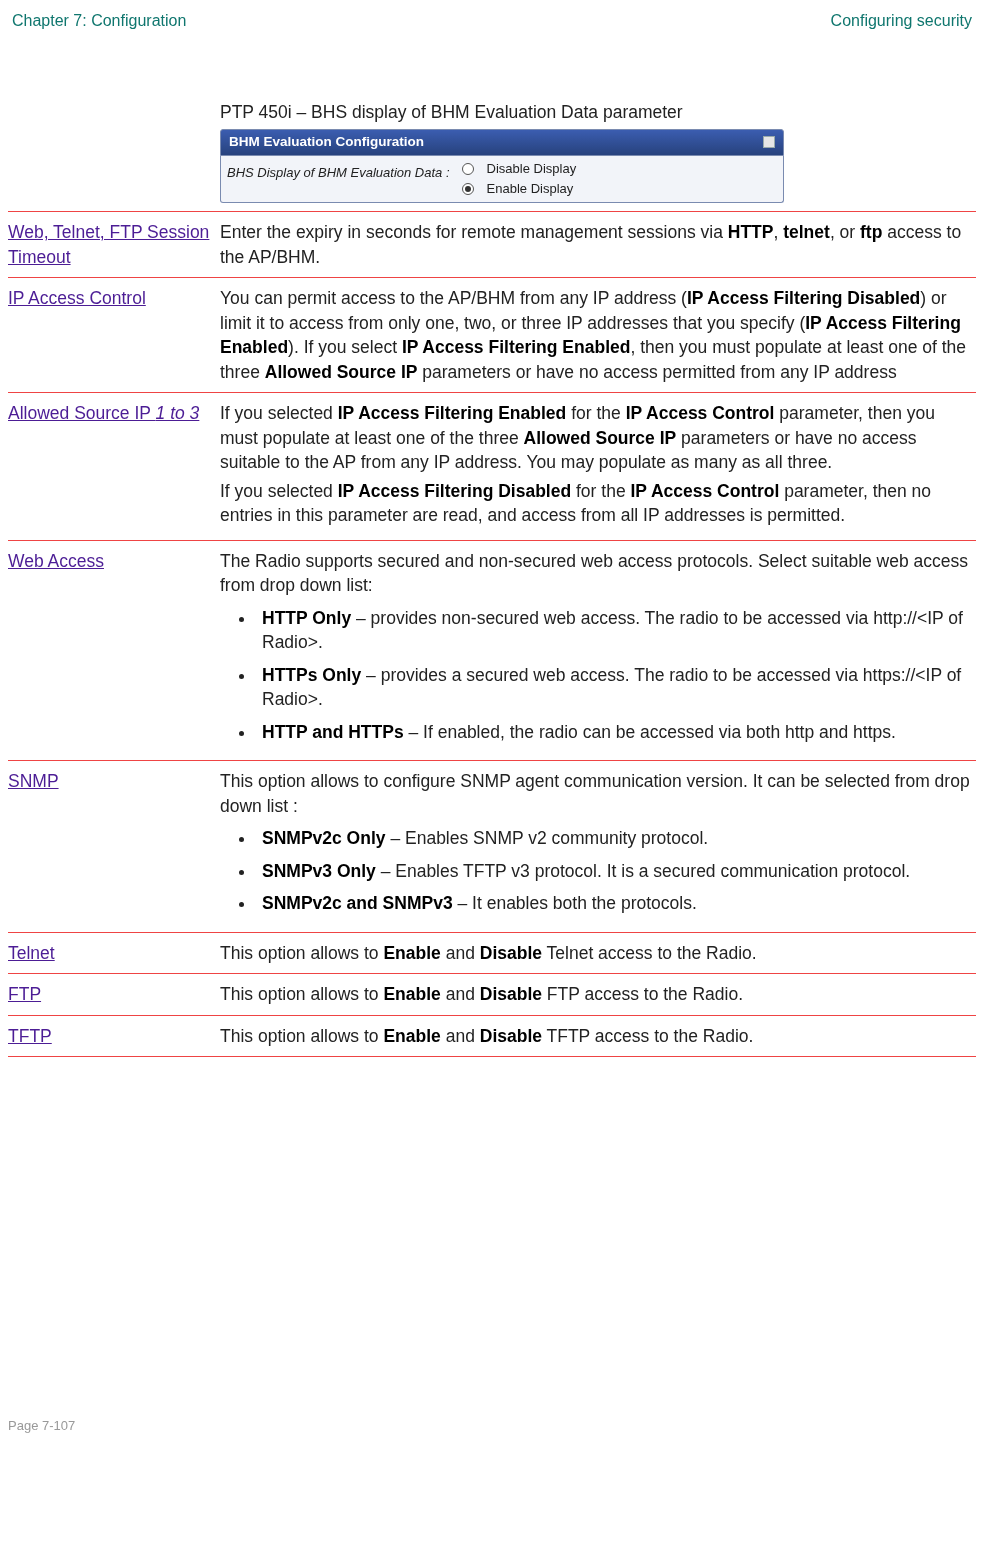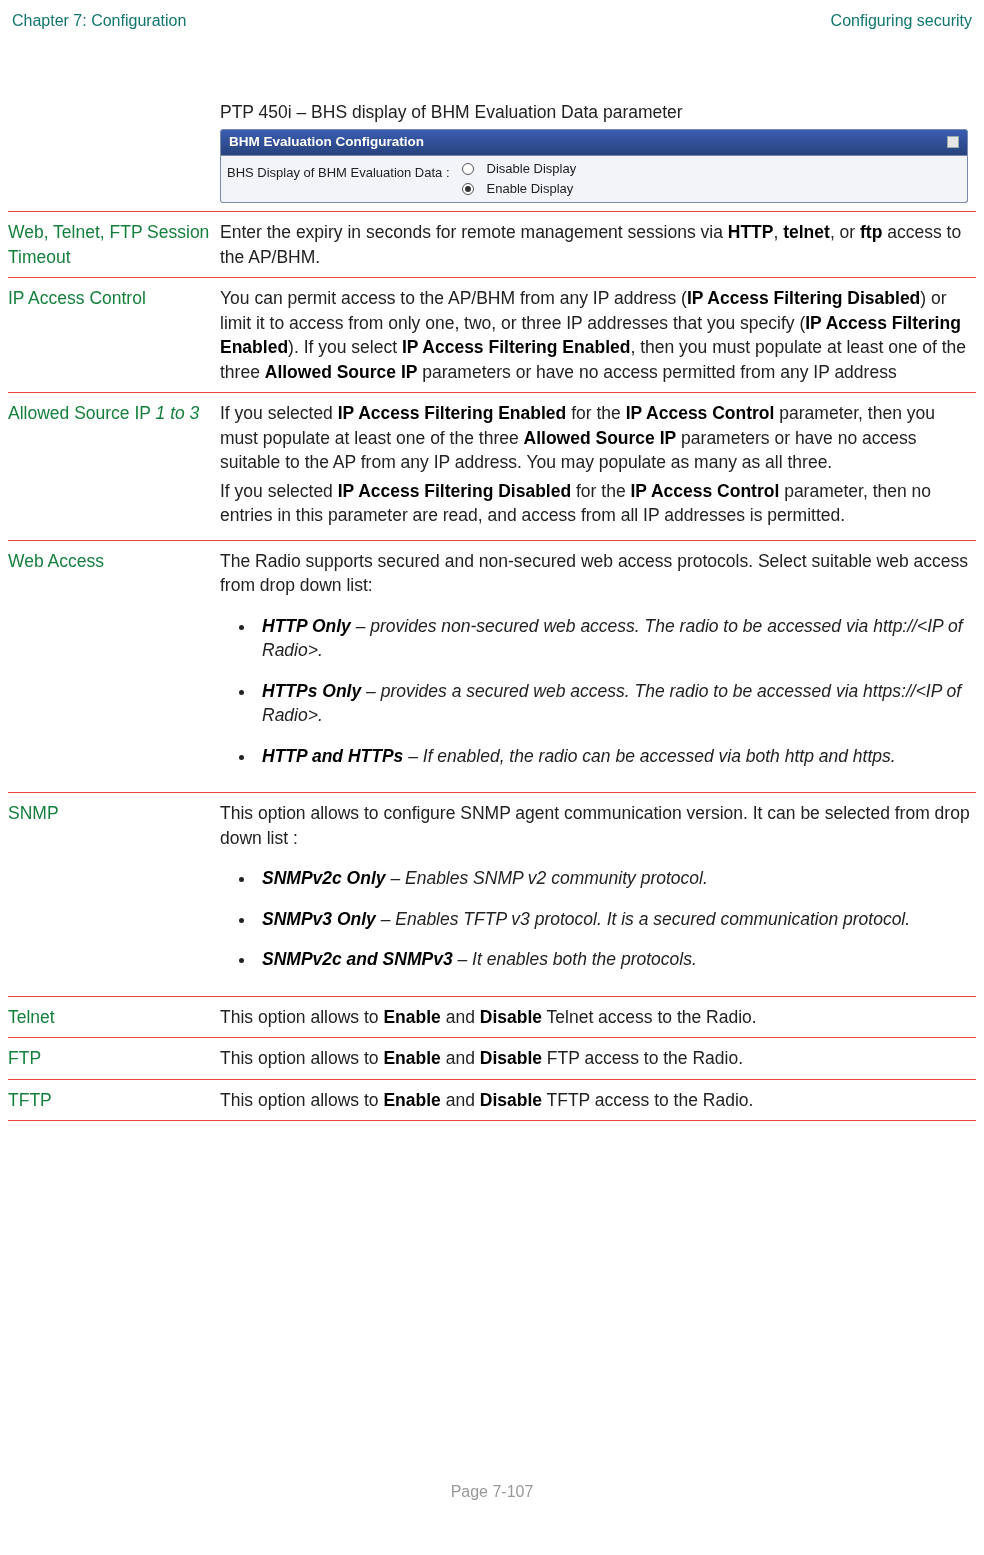--- a/index.html
+++ b/index.html
@@ -32,40 +32,40 @@
     padding: 8px 6px 8px 0;
   }
   table.main > tbody > tr {
     border-bottom: 1px solid #ef4444;
   }
   table.main > tbody > tr:first-child td {
     border-top: none;
   }
   td.col-attr {
     width: 212px;
-    color: #15803d;
+    color: #4c1d95;
     padding-right: 10px;
+    text-decoration: underline;
   }
   td.col-desc {
     color: #222;
   }
   .i { font-style: italic; margin-top: 47px; }
   .b { font-weight: 700; color: #000; }
   .desc-block { margin-bottom: 4px; }
   ul.bullets {
     list-style: disc;
     margin: 4px 0 2px 36px;
   }
   ul.bullets li {
-    margin: 16px 0;
+    margin: 8px 0;
     padding-left: 6px;
-    font-style: italic;
   }
   .fig-wrap {
-    width: 748px;
+    width: 564px;
     text-align: right;
   }
   .fig-title-bar {
     background: #2d4a8a;
     background: linear-gradient(#3b5db0, #27427d);
     color: #fff;
     font-family: Tahoma, Arial, sans-serif;
     font-size: 13.5px;
     font-weight: 700;
     padding: 3px 8px;
@@ -84,32 +84,32 @@
     border: 1px solid #7a8bb0;
     border-top: none;
     background: #f2f4f9;
     font-family: Tahoma, Arial, sans-serif;
     font-size: 13px;
     padding: 4px 6px 4px 6px;
     border-bottom-left-radius: 3px;
     border-bottom-right-radius: 3px;
   }
   .fig-row { display:flex; align-items:flex-start; gap:12px;}
-  .fig-label { white-space: nowrap; padding-top:4px;}
+  .fig-label { white-space: nowrap; padding-top:4px;font-style:italic;}
   .fig-opts { display:flex; flex-direction:column; gap:2px;}
   .fig-opt { display:flex; align-items:center; gap:13px;}
   .radio {
     width:12px;height:12px;border:1px solid #555;border-radius:50%;
     display:inline-flex;align-items:center;justify-content:center;background:#fff;
   }
   .radio .dot{width:6px;height:6px;border-radius:50%;background:#333;}
   .footer {
-    text-align: center;
+    text-align: left;
     color: #999;
-    font-size: 16px;
+    font-size: 13px;
     margin-top: 360px;
     font-weight: 300;
   }
 </style>
 </head>
 <body>
 
 <div class="header">
   <span>Chapter 7:  Configuration</span>
   <span class="header-right">Configuring security</span>

